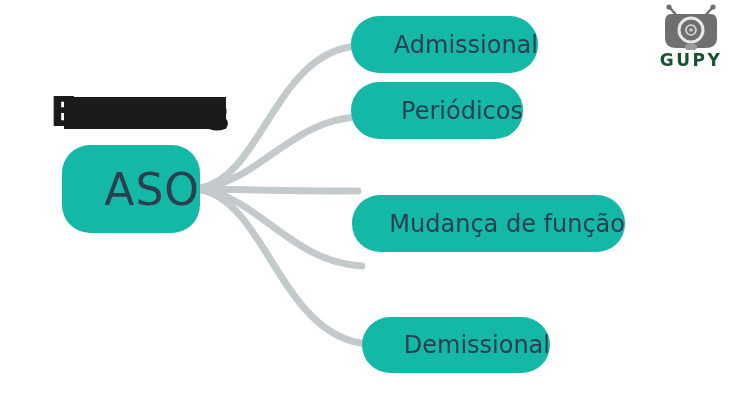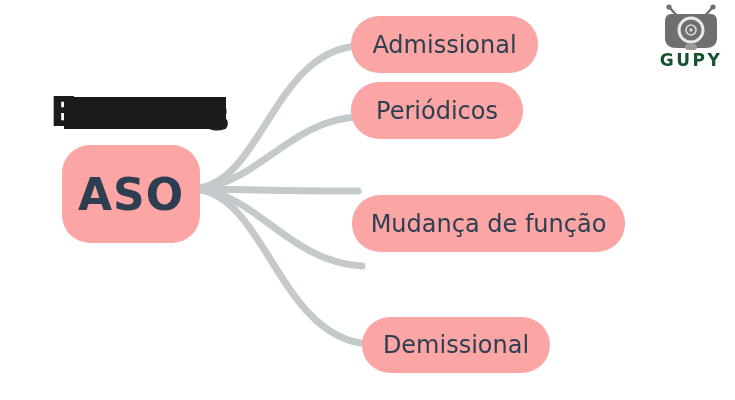--- a/index.html
+++ b/index.html
@@ -15,26 +15,26 @@
   }
   #title-first{left:50px;top:92px;}
   #title-last{left:206px;top:96px;}
   #redaction-bar{
     position:absolute;left:64px;top:97px;width:162px;height:32px;background:#1b1b1b;
   }
   
   #connectors{position:absolute;left:0;top:0;}
   
   .node{
-    position:absolute;display:flex;align-items:center;justify-content:center;
-    background:#fca5a5;border-radius:28px;color:#2c3e50;
+    position:absolute;display:flex;align-items:center;justify-content:flex-end;
+    background:#14b8a6;border-radius:28px;color:#2c3e50;
     font-family:"DejaVu Sans","Liberation Sans",sans-serif;
   }
-  #root-node{left:62px;top:145px;width:138px;height:98px;
-    font-size:44px;font-weight:bold;letter-spacing:1px;}
+  #root-node{left:62px;top:145px;width:138px;height:88px;
+    font-size:44px;font-weight:normal;letter-spacing:1px;}
   .child-node{height:57px;font-size:24px;font-weight:400;}
   #node-0{left:351px;top:16px;width:187px;}
   #node-1{left:351px;top:82px;width:172px;}
   #node-2{left:352px;top:163px;width:273px;margin-top:32px;}
   #node-3{left:356px;top:239px;width:281px;}
   #node-4{left:362px;top:317px;width:188px;height:56px;}
   
   #gupy-logo{position:absolute;left:652px;top:4px;width:78px;height:62px;text-align:center;}
   #gupy-wordmark{
     font-size:17px;font-weight:bold;color:#14532d;letter-spacing:2.5px;

